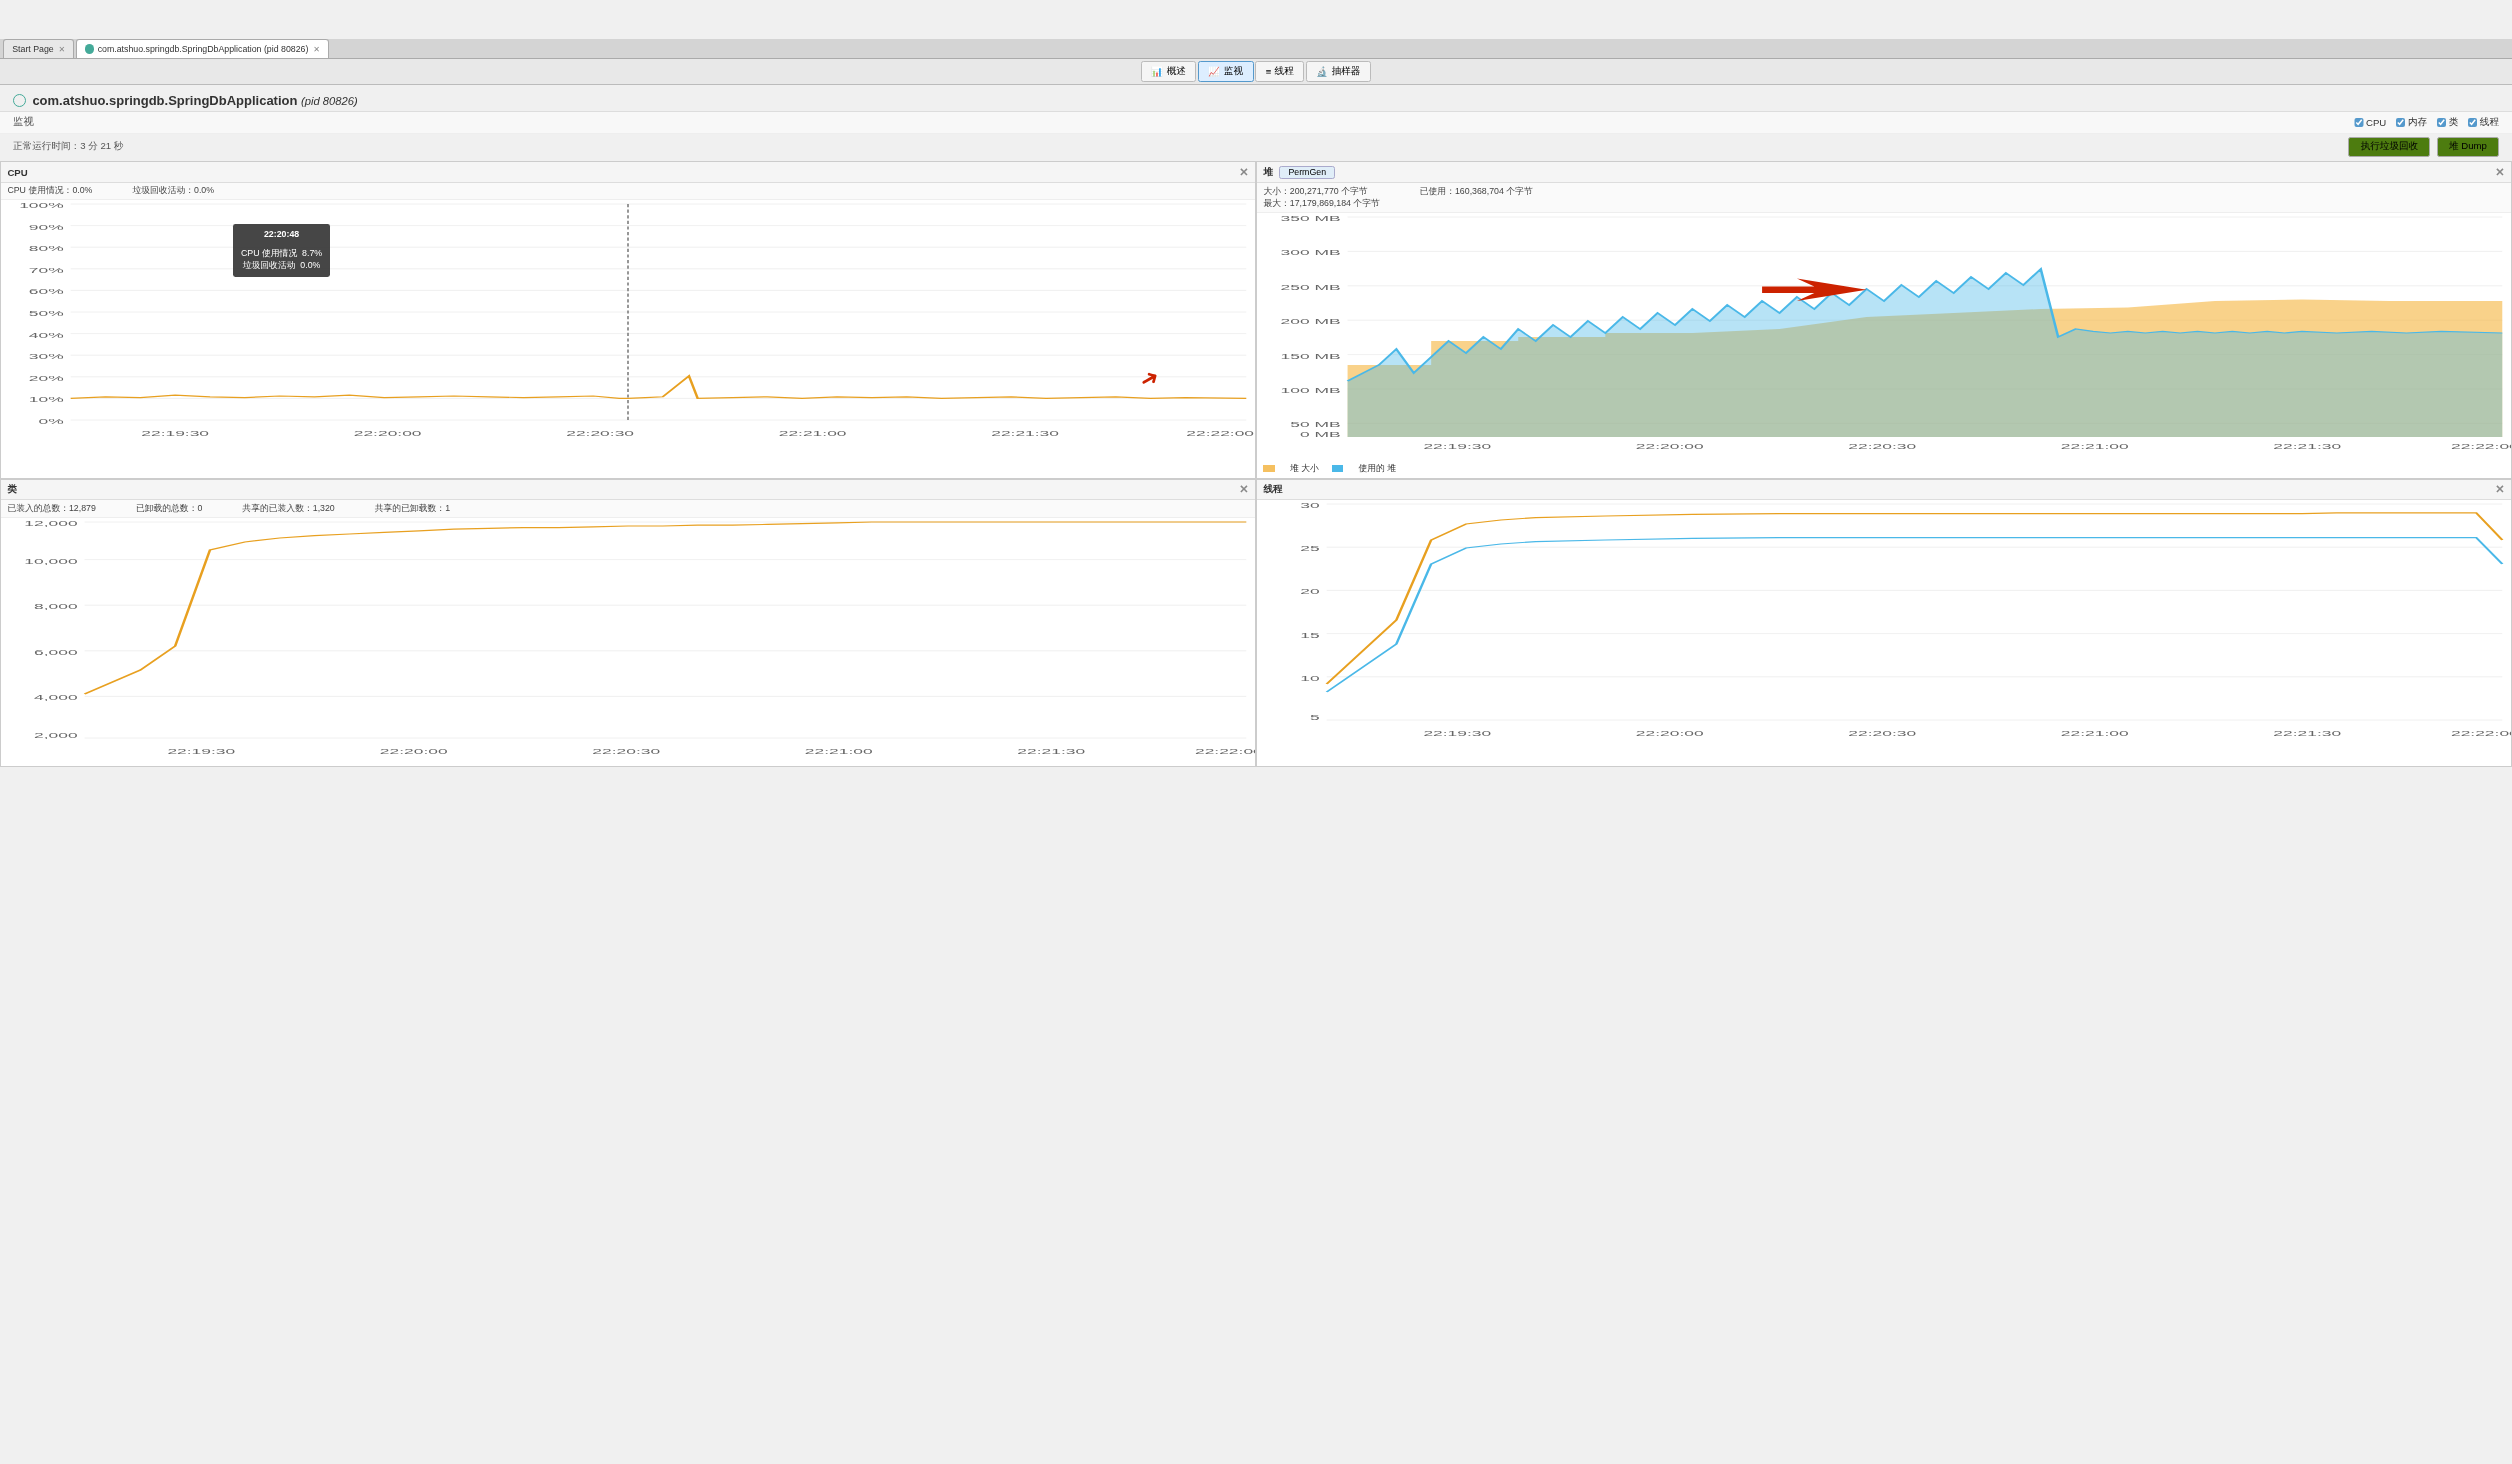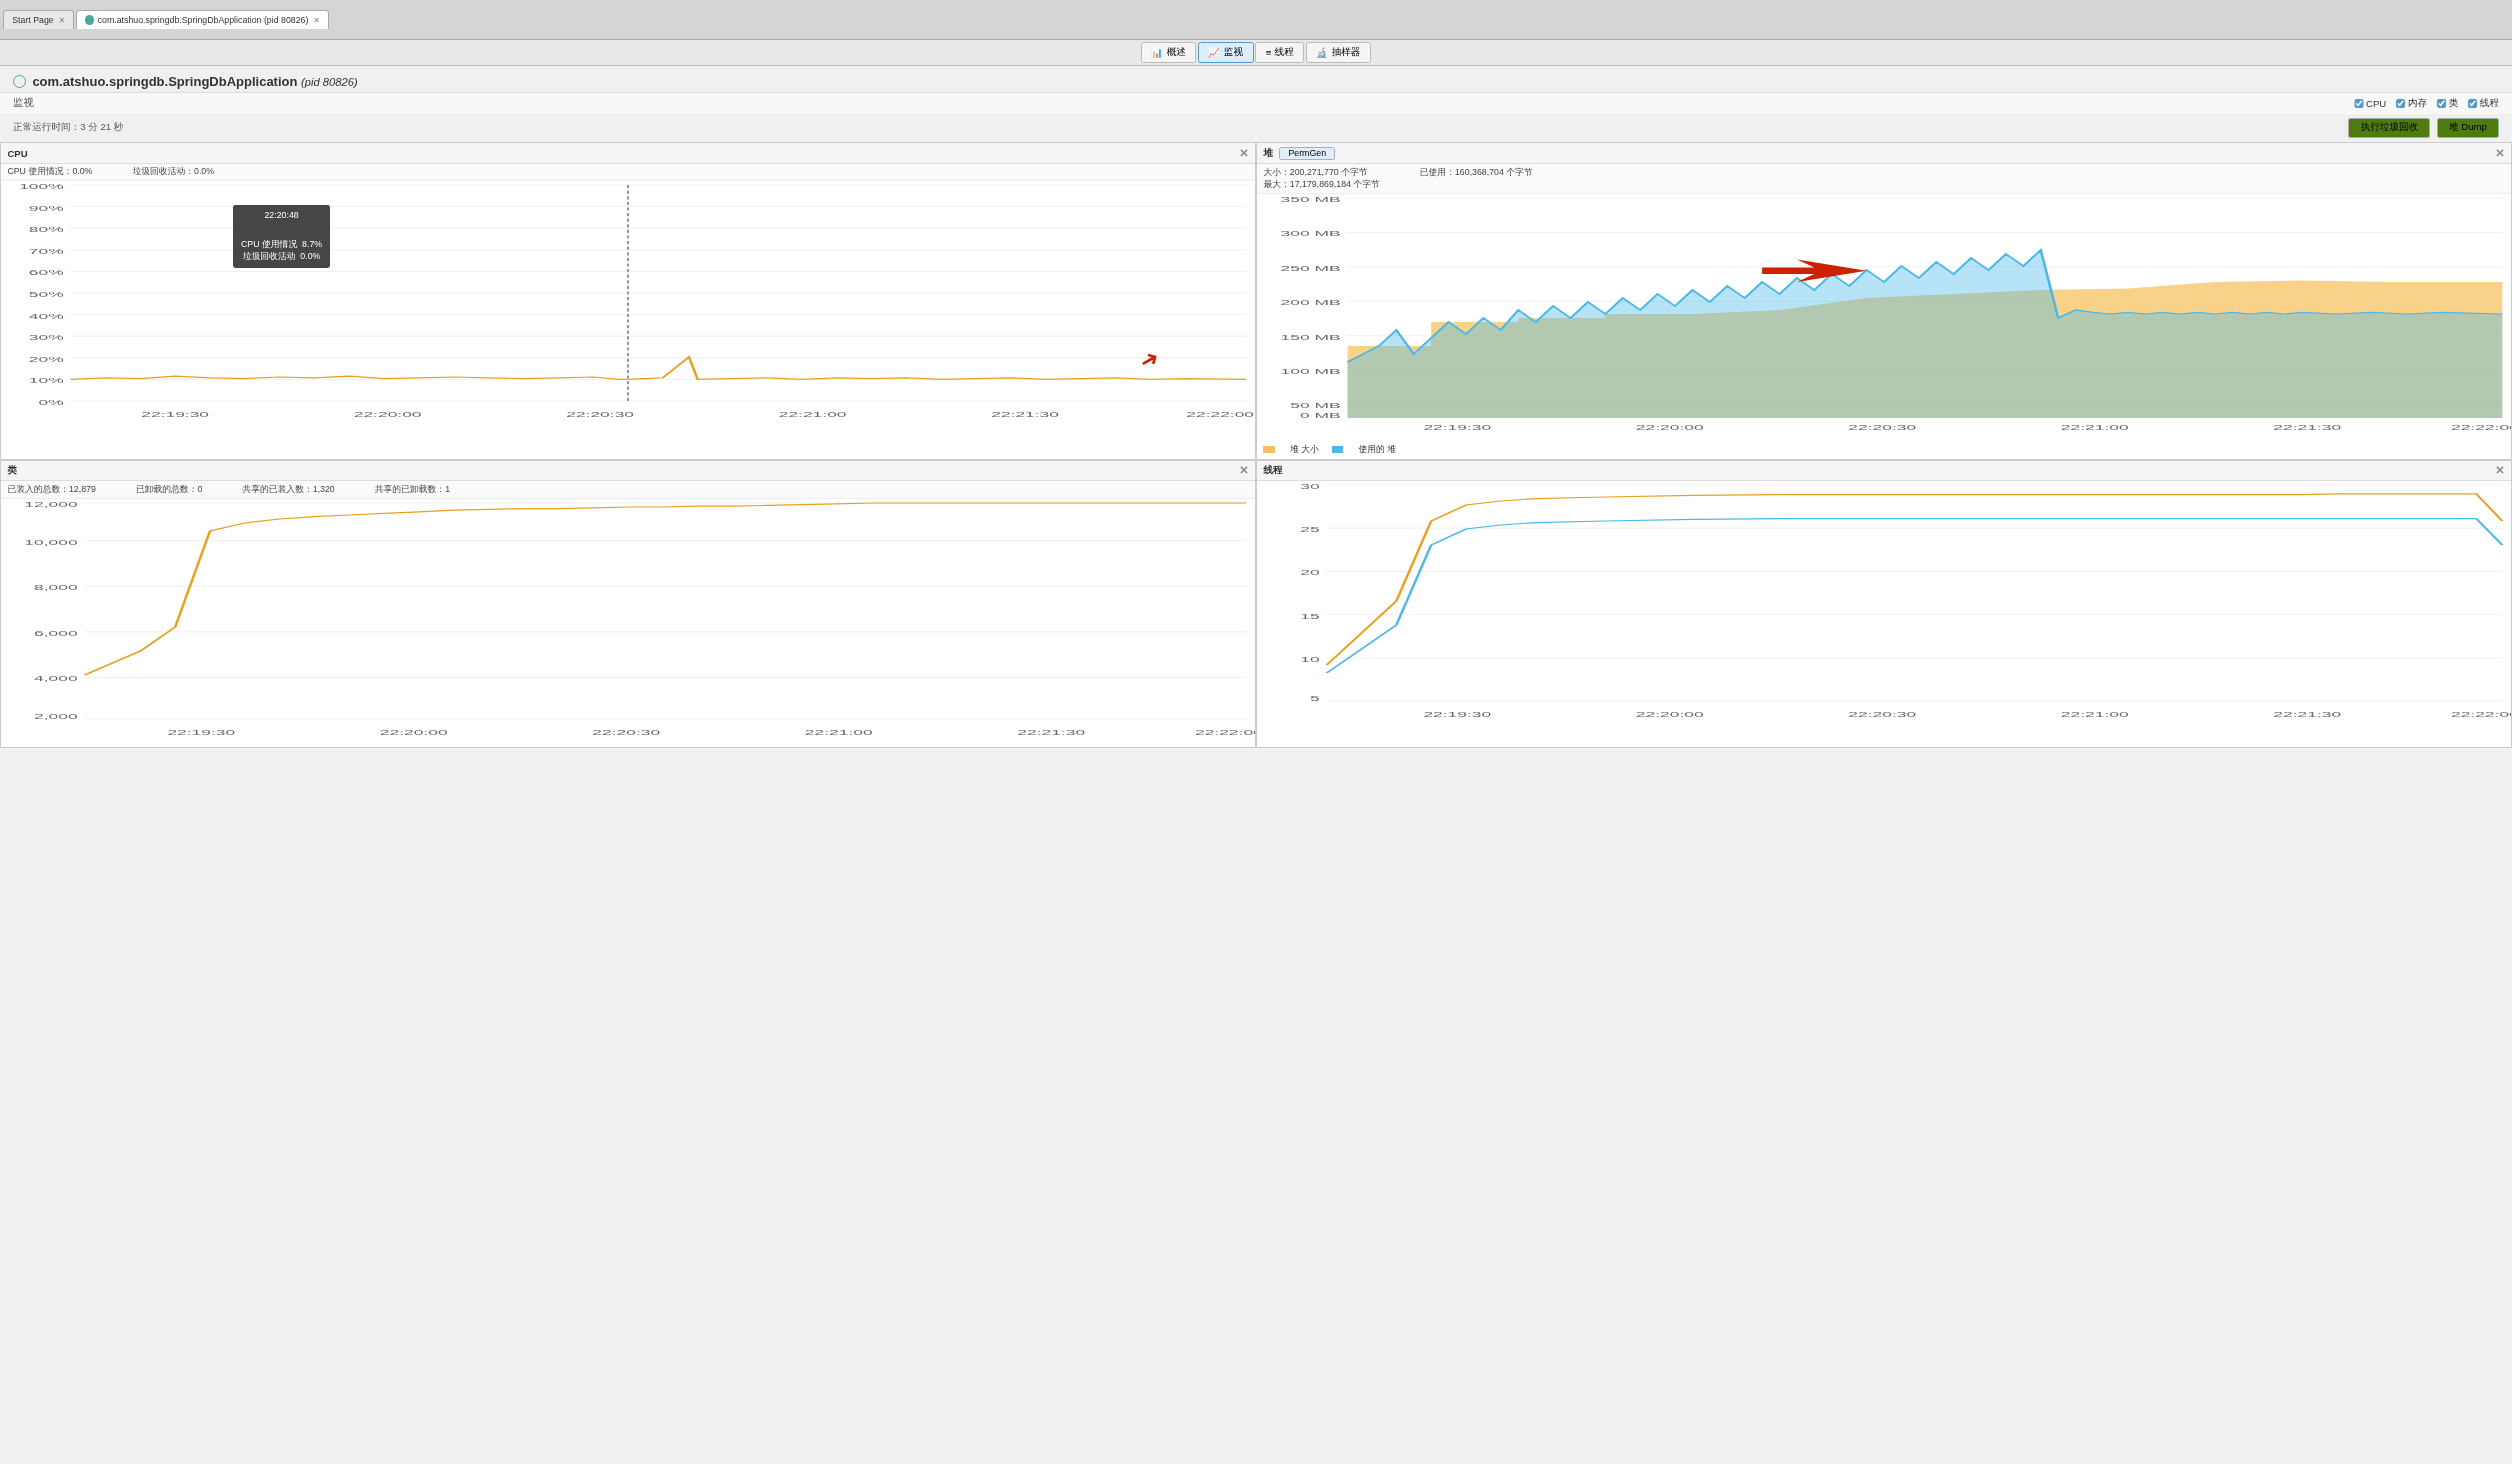--- a/index.html
+++ b/index.html
@@ -1,19 +1,19 @@
 <!DOCTYPE html>
 <html style="font-size:13px"><head>
   <meta charset="utf-8">
   <style>
     * { box-sizing: border-box; margin: 0; padding: 0; }
     body { font-family: 'Microsoft YaHei', Arial, sans-serif; font-size: 9.6px; background: #f0f0f0; color: #333; overflow: hidden; }
 
     
-    .tab-bar { display: flex; align-items: center; background: #d4d4d4; border-bottom: 0.8px solid #aaa; height: 40px; padding: 0 3.2px; }
+    .tab-bar { display: flex; align-items: center; background: #d4d4d4; border-bottom: 0.8px solid #aaa; height: 20px; padding: 0 3.2px; margin-top: 39px; }
     .tab { display: flex; align-items: center; background: #e8e8e8; border: 0.8px solid #aaa; border-bottom: none; padding: 0 8px; height: 19px; margin-right: 1.6px; font-size: 8.8px; cursor: pointer; border-radius: 3.2px 3.2px 0 0; }
     .tab.active { background: #fff; }
     .tab-close { margin-left: 4.8px; color: #888; font-size: 8px; cursor: pointer; }
     .tab-icon { width: 9.6px; height: 9.6px; background: #4a9; border-radius: 50%; margin-right: 3.2px; display: inline-block; }
 
     
     .toolbar { display: flex; justify-content: center; align-items: center; background: #e8e8e8; border-bottom: 0.8px solid #bbb; height: 26px; gap: 1.6px; }
     .toolbar-btn { display: flex; align-items: center; padding: 3.2px 9.6px; border: 0.8px solid #bbb; background: #f5f5f5; border-radius: 2.4px; cursor: pointer; font-size: 9.6px; gap: 3.2px; }
     .toolbar-btn.active { background: #ddeeff; border-color: #5599cc; }
     .app-header { padding: 8px 13px 3.2px 13px; border-bottom: 0.8px solid #ddd; display: flex; align-items: center; gap: 6.4px; }
@@ -163,21 +163,21 @@
 
         <text x="100" y="295" font-size="10" fill="#666" text-anchor="middle">22:19:30</text>
         <text x="222" y="295" font-size="10" fill="#666" text-anchor="middle">22:20:00</text>
         <text x="344" y="295" font-size="10" fill="#666" text-anchor="middle">22:20:30</text>
         <text x="466" y="295" font-size="10" fill="#666" text-anchor="middle">22:21:00</text>
         <text x="588" y="295" font-size="10" fill="#666" text-anchor="middle">22:21:30</text>
         <text x="700" y="295" font-size="10" fill="#666" text-anchor="middle">22:22:00</text>
       </svg>
 
       <div class="chart-tooltip" style="left:232px; top:24px;">
-        <div style="font-weight:normal; margin-bottom:19px;">22:20:48</div>
+        <div style="font-weight:bold; margin-bottom:9px;">22:20:48</div>
         <div>CPU 使用情况&nbsp;&nbsp;8.7%</div>
         <div>垃圾回收活动&nbsp;&nbsp;0.0%</div>
       </div>
 
       <div style="position:absolute; bottom:56px; right:96px; color:#cc2200; font-size:22.4px; transform:rotate(-30deg);">➜</div>
     </div>
   </div>
 
   <div class="chart-panel">
     <div class="chart-panel-header">

